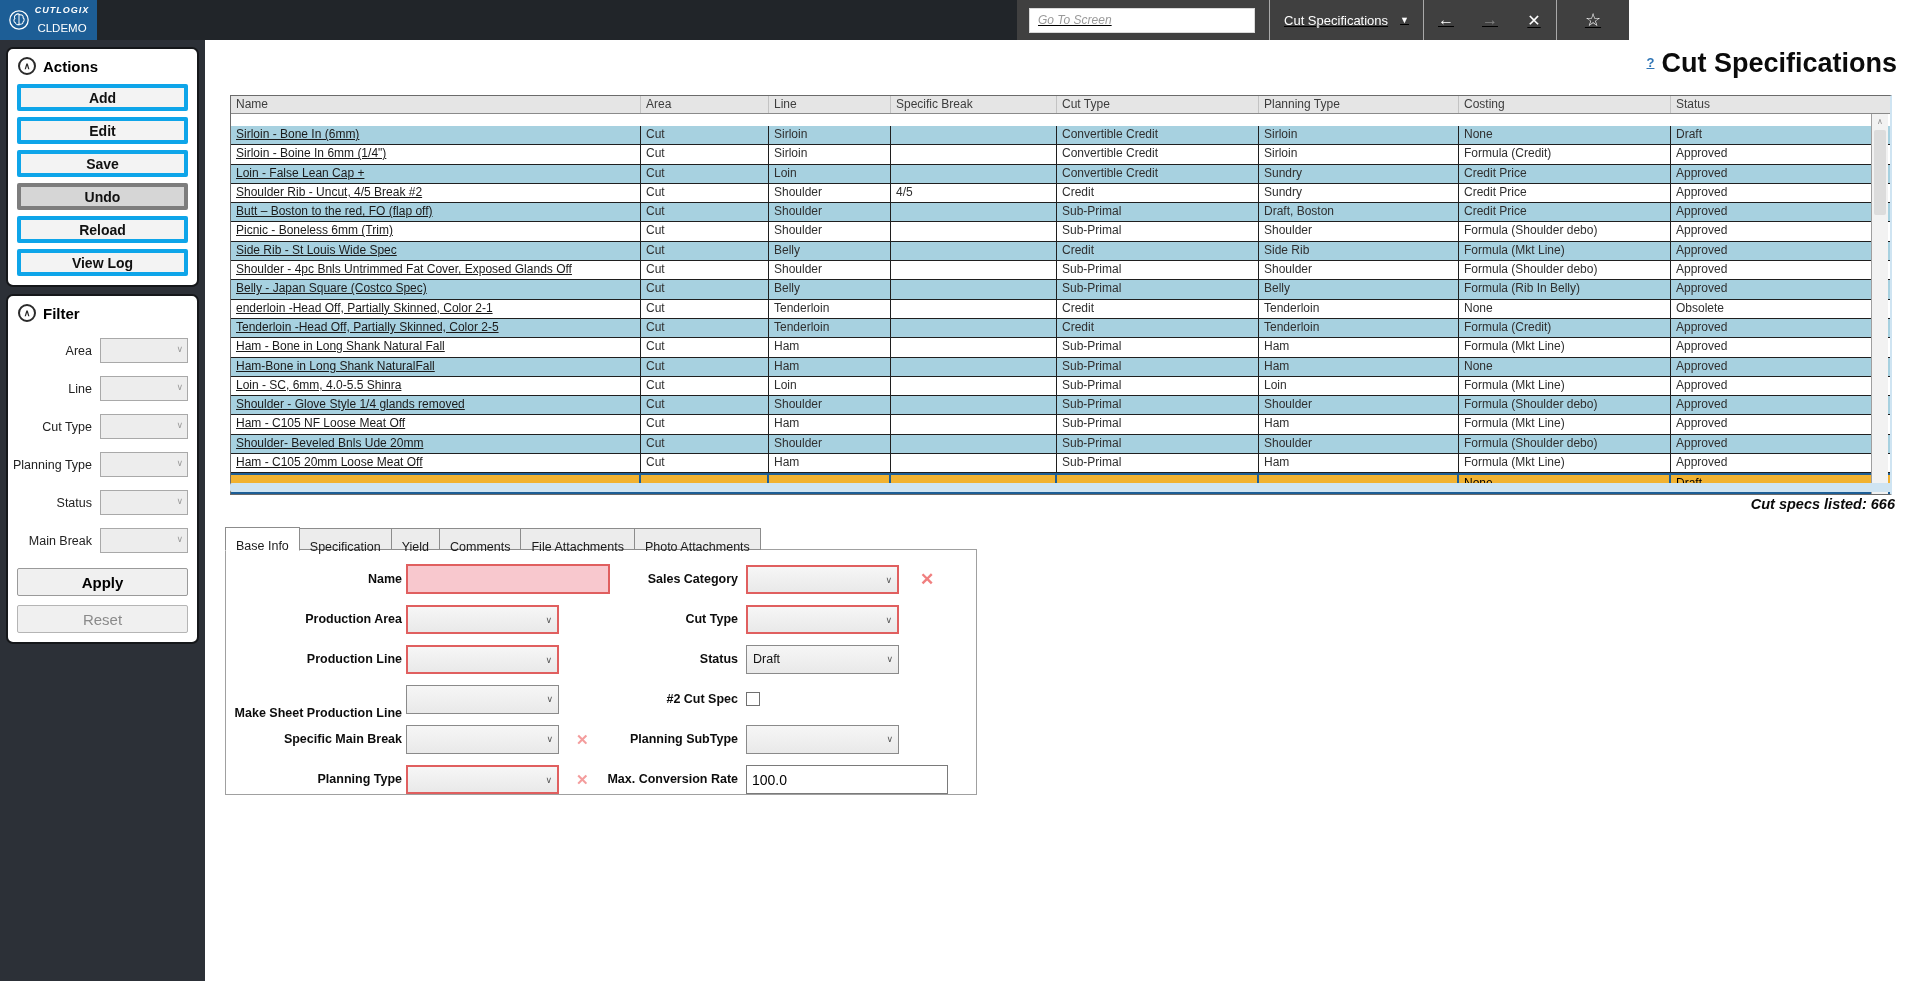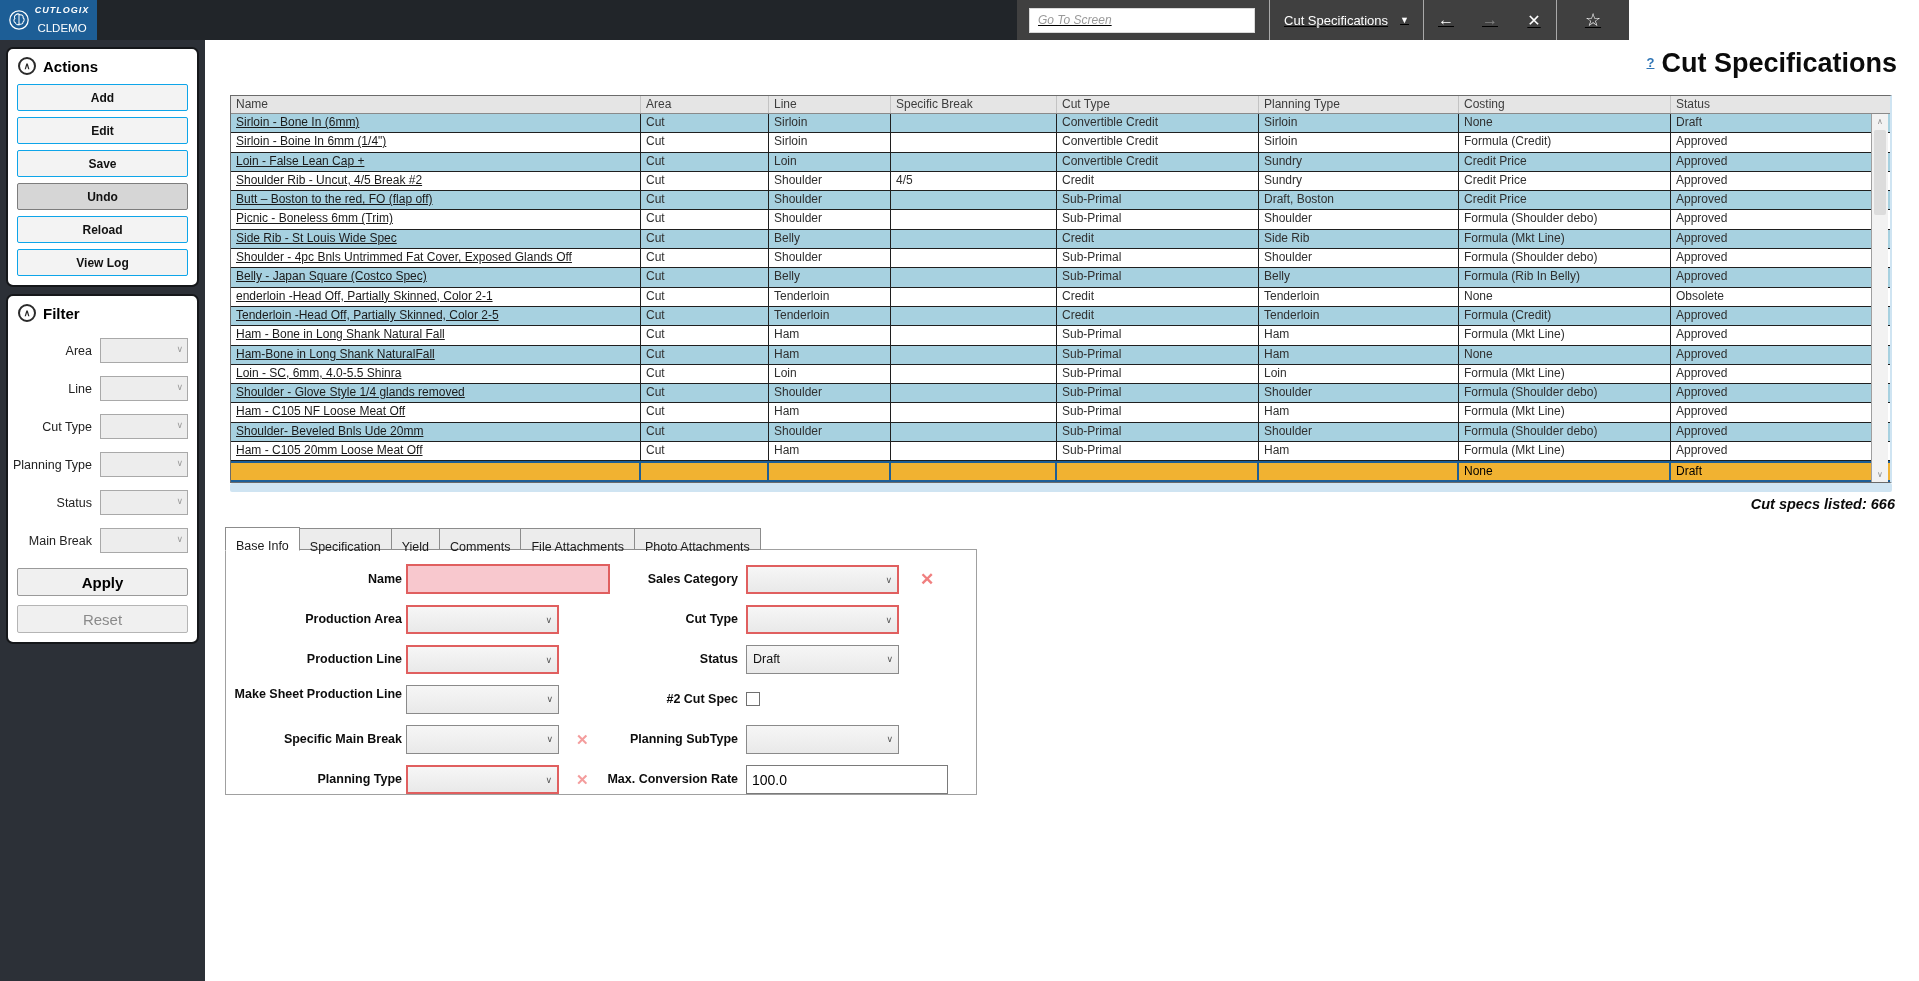--- a/index.html
+++ b/index.html
@@ -26,43 +26,43 @@
   .tb-icon.fwd{color:rgba(255,255,255,.35);}
   .tb-icon.star{width:72px;font-size:18px;}
 
   
   .sidebar{position:absolute;top:40px;left:0;width:205px;bottom:0;background:#2c3037;}
   .panel{background:#fff;border:2px solid #15171a;border-radius:7px;margin:7px 6px 0;padding-bottom:9px;}
   .panel-header{display:flex;align-items:center;gap:7px;padding:8px 10px 3px;}
   .collapse-icon{width:18px;height:18px;border:2px solid #2b2b2b;border-radius:50%;display:flex;align-items:center;
     justify-content:center;font-size:9px;font-weight:bold;color:#2b2b2b;flex:none;}
   .panel-title{font-weight:bold;font-size:15px;color:#000;}
-  .act-btn{display:block;width:calc(100% - 18px);margin:6px auto 0;height:27px;background:#f3f3f3;border:1px solid #0ea5e9;
-    font-weight:bold;font-size:12px;color:#111;border-radius:2px;font-family:"Liberation Sans",sans-serif;}
+  .act-btn{display:block;width:calc(100% - 18px);margin:6px auto 0;height:27px;background:#f3f3f3;border:4px solid #0ea5e9;
+    font-weight:bold;font-size:14px;color:#111;border-radius:2px;font-family:"Liberation Sans",sans-serif;}
   .act-btn.pressed{background:#d6d6d6;border-color:#7d7d7d;}
   .filter-row{display:flex;align-items:center;justify-content:flex-end;margin:13px 9px 0 0;}
   .filter-label{font-size:12.5px;color:#222;margin-right:8px;white-space:nowrap;}
   .filter-dd{width:88px;height:25px;background:#ededed;border:1px solid #a9a9a9;position:relative;flex:none;}
   .dd-chev{position:absolute;right:4px;top:6px;font-size:9px;color:#9a9a9a;line-height:1;}
   .filter-btn{display:block;width:calc(100% - 18px);margin:15px auto 0;height:28px;background:#f0f0f0;border:1px solid #9a9a9a;
     font-size:15px;font-family:"Liberation Sans",sans-serif;border-radius:2px;}
   .filter-btn.apply{font-weight:bold;color:#000;}
   .filter-btn.reset{color:#8a8a8a;margin-top:9px;border-color:#b5b5b5;}
 
   
   .main{position:absolute;left:205px;top:40px;right:0;bottom:0;background:#fff;}
   .page-title-wrap{position:absolute;top:8px;right:22px;display:flex;align-items:flex-start;gap:7px;}
   .help-link{color:#2e74b5;font-size:13px;text-decoration:underline;font-weight:bold;margin-top:7px;cursor:pointer;}
   .page-title{font-size:27px;font-weight:bold;color:#0b0b0b;}
 
   
   .grid-wrap{position:absolute;left:25px;top:55px;width:1662px;border:1px solid #6b6b6b;border-right:2px solid #cfe4f2;background:#fff;}
   .grid-header{display:flex;height:18px;background:#e5e5e5;border-bottom:1px solid #8a8a8a;padding-right:17px;}
   .hcell{font-size:12px;color:#3d3d3d;padding:1px 5px;border-right:1px solid #c3c3c3;white-space:nowrap;overflow:hidden;flex:none;}
-  .grid-body{position:relative;}
+  .grid-body{position:relative;margin-top:12px;}
   .trow{display:flex;height:19.3px;border-bottom:1px solid #1f1f1f;background:#fff;padding-right:17px;}
   .trow.blue{background:#a7d1e0;}
   .tcell{padding:1px 5px;font-size:12px;color:#2f2f2f;border-right:1px solid #1f1f1f;white-space:nowrap;overflow:hidden;flex:none;}
   .tcell.name-cell{text-decoration:underline;color:#1a1a1a;}
   .trow.new{background:#f1b231;border-top:2px solid #1d5e96;border-bottom:2px solid #1d5e96;height:21px;}
   .trow.new .tcell{border-right:2px solid #1d5e96;color:#000;}
   .c0{width:410px;}.c1{width:128px;}.c2{width:122px;}.c3{width:166px;}.c4{width:202px;}.c5{width:200px;}.c6{width:212px;}
   .c7{flex:1 1 auto;border-right:none !important;}
   .vscroll{position:absolute;top:18px;right:2px;bottom:0;width:17px;background:#f2f2f2;border-left:1px solid #9f9f9f;}
   .sb-arrow{height:15px;text-align:center;font-size:8px;color:#8f8f8f;line-height:15px;}
@@ -421,21 +421,21 @@
     <div class="f-label" style="top:54px">Production Area</div>
     <div class="dd2 invalid" style="left:180px;top:55px">
         <span class="dd-chev">∨</span>
       </div>
 
     <div class="f-label" style="top:94px">Production Line</div>
     <div class="dd2 invalid" style="left:180px;top:95px">
         <span class="dd-chev">∨</span>
       </div>
 
-    <div class="f-label" style="top:129px">Make Sheet Production Line</div>
+    <div class="f-label" style="top:148px">Make Sheet Production Line</div>
     <div class="dd2" style="left:180px;top:135px">
         <span class="dd-chev">∨</span>
       </div>
 
     <div class="f-label" style="top:174px">Specific Main Break</div>
     <div class="dd2" style="left:180px;top:175px">
         <span class="dd-chev">∨</span>
       </div>
     <div class="x-icon" style="left:350px;top:182px">✕</div>
 

